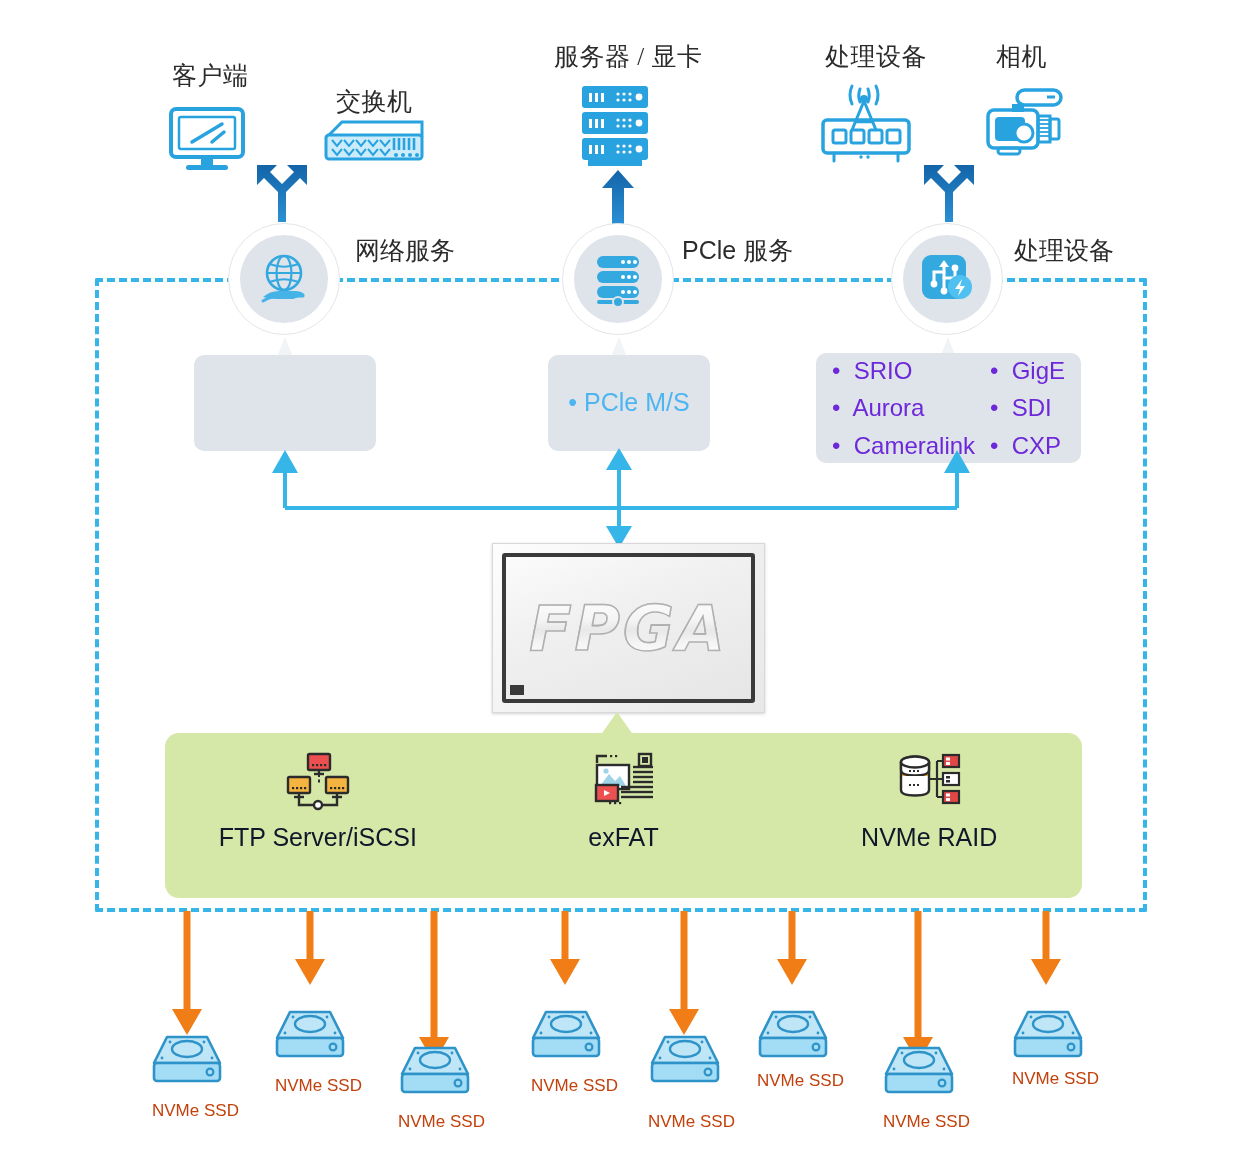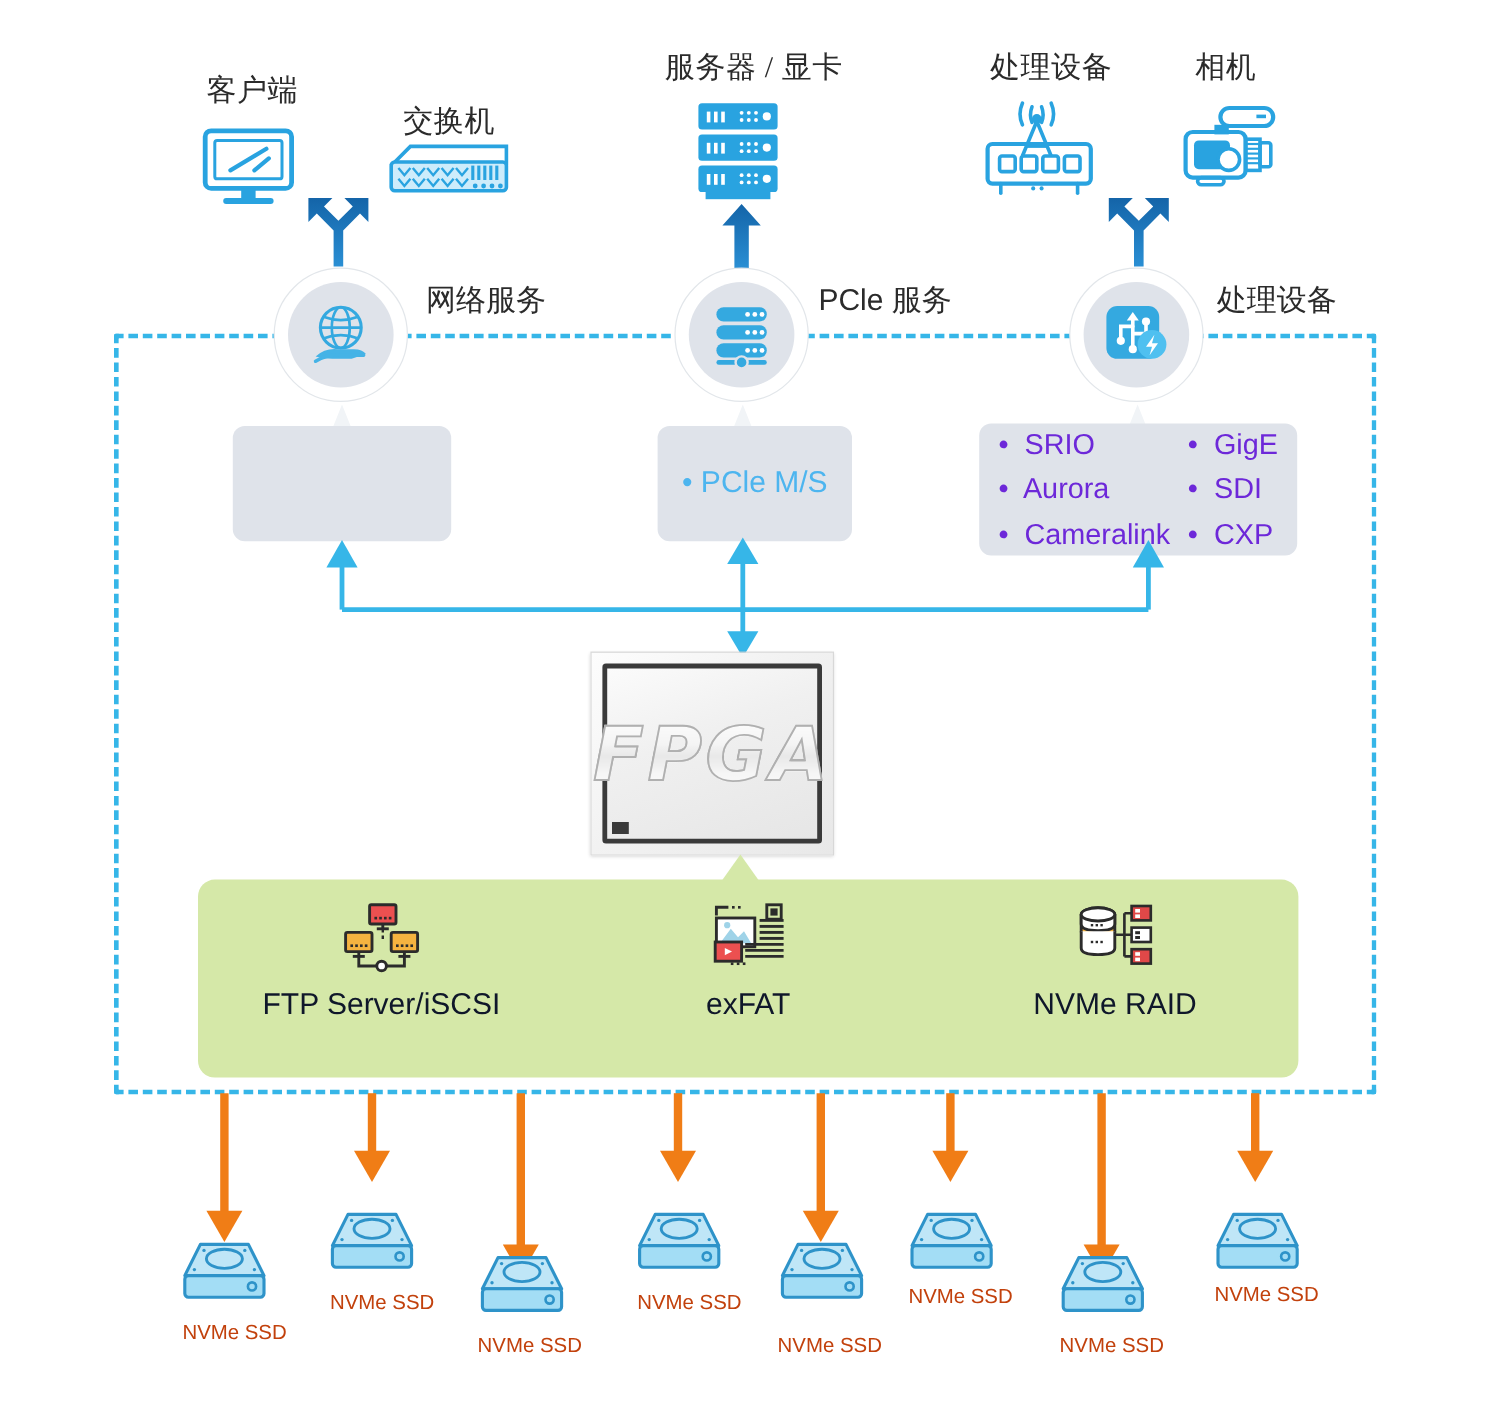--- a/index.html
+++ b/index.html
@@ -445,21 +445,21 @@
 
       <line x1="862" y1="68" x2="862" y2="32" stroke="#36b6e8" stroke-width="4"></line>
       <path d="M862 10 L875 33 L849 33 Z" fill="#36b6e8"></path>
 
       <line x1="524" y1="20" x2="524" y2="96" stroke="#36b6e8" stroke-width="4"></line>
       <path d="M524 8 L537 30 L511 30 Z" fill="#36b6e8"></path>
       <path d="M524 108 L537 86 L511 86 Z" fill="#36b6e8"></path>
     </svg>
   </div>
 
-  <div class="fpga-chip" style="left:492px;top:543px;width:203px;height:170px;">
+  <div class="fpga-chip" style="left:492px;top:543px;width:273px;height:170px;">
     <div class="fpga-core">
       <span class="fpga-text">FPGA</span>
     </div>
   </div>
 
   <div class="abs" style="left:600px;top:712px;">
     <svg width="34" height="24" viewBox="0 0 34 24">
       <path d="M17 0 L34 24 L0 24 Z" fill="#d5e8a8"></path>
     </svg>
   </div>

